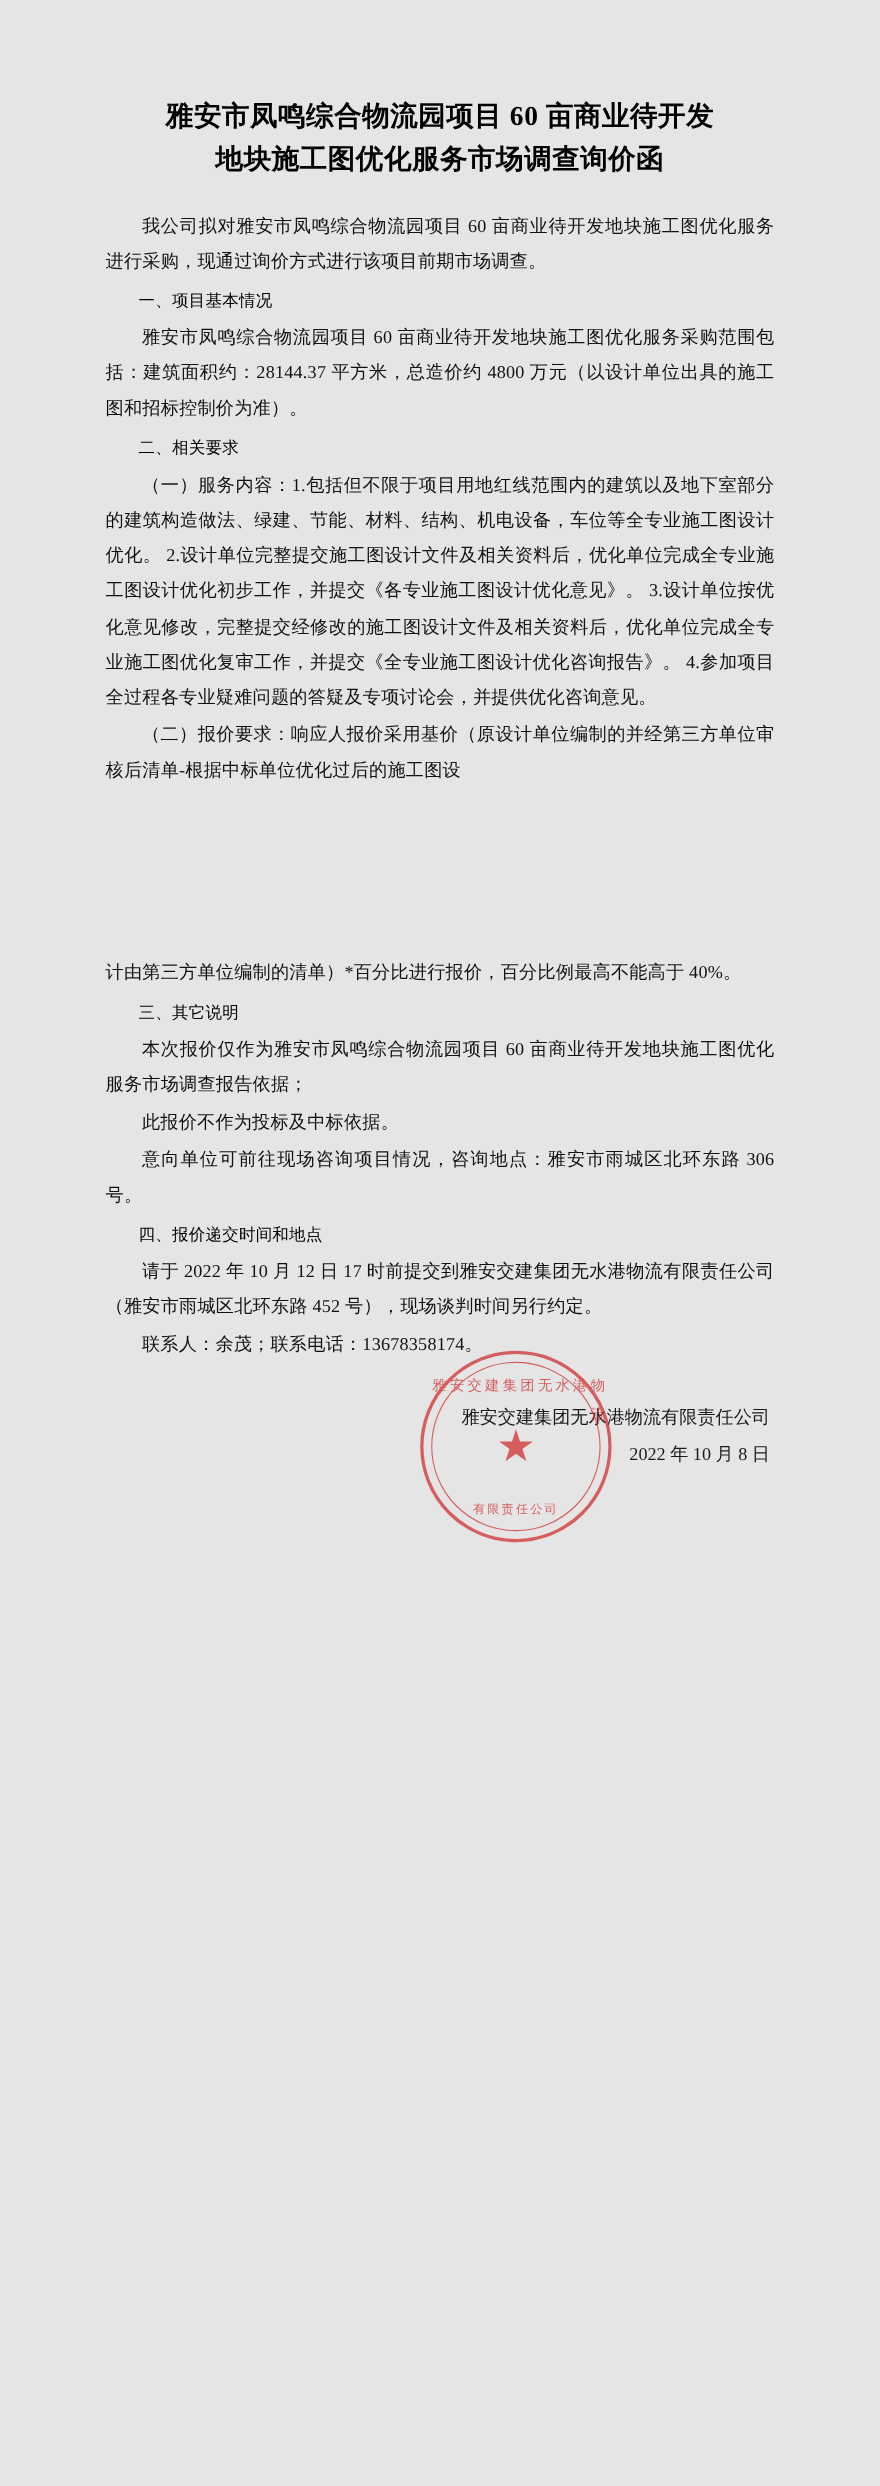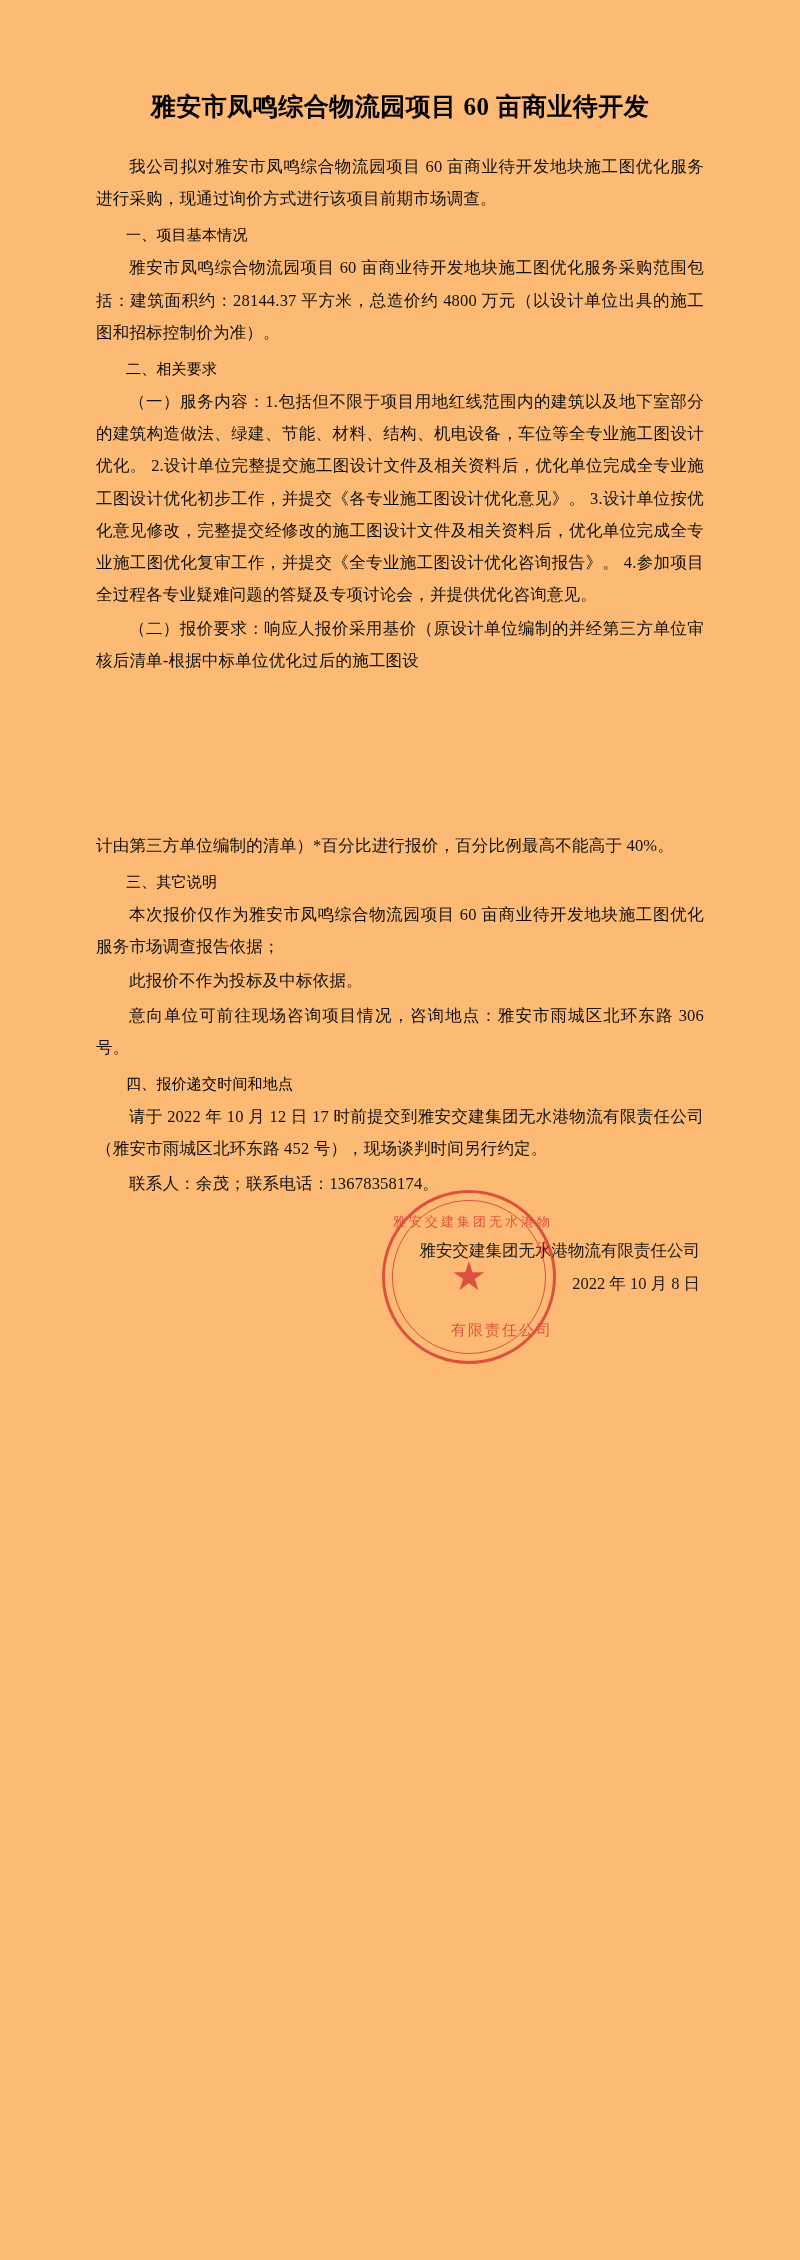--- a/index.html
+++ b/index.html
@@ -12,21 +12,21 @@
     min-height: 2260px;
     font-family: "Liberation Serif", "DejaVu Serif", serif;
     color: #1a1a1a;
   }
   .page {
     position: relative;
     width: 800px;
     min-height: 2260px;
     box-sizing: border-box;
     padding: 70px 96px 40px 96px;
-    background: #fdba74;
+    background: #e5e5e5;
   }
   .doc-title {
     text-align: center;
     font-size: 25px;
     font-weight: bold;
     line-height: 1.55;
     letter-spacing: 0.5px;
     margin: 18px 0 24px 0;
     color: #000000;
   }
@@ -107,32 +107,34 @@
     color: #d02a2a;
     font-size: 13px;
     letter-spacing: 3px;
     font-family: "Liberation Serif", serif;
   }
   .seal .seal-bottom {
     position: absolute;
     left: 0;
     right: 0;
     bottom: 16px;
+    text-align: center;
     color: #d02a2a;
-    font-size: 15px;
+    font-size: 11px;
     letter-spacing: 2px;
   }
 </style>
 </head>
 <body>
 
 <div class="page">
 
   <div class="doc-title">
     <span class="line">雅安市凤鸣综合物流园项目 60 亩商业待开发</span>
+    <span class="line">地块施工图优化服务市场调查询价函</span>
   </div>
 
   <p class="body-text">我公司拟对雅安市凤鸣综合物流园项目 60 亩商业待开发地块施工图优化服务进行采购，现通过询价方式进行该项目前期市场调查。</p>
 
   <p class="section-head">一、项目基本情况</p>
   <p class="body-text">雅安市凤鸣综合物流园项目 60 亩商业待开发地块施工图优化服务采购范围包括：建筑面积约：28144.37 平方米，总造价约 4800 万元（以设计单位出具的施工图和招标控制价为准）。</p>
 
   <p class="section-head">二、相关要求</p>
   <p class="body-text">（一）服务内容：1.包括但不限于项目用地红线范围内的建筑以及地下室部分的建筑构造做法、绿建、节能、材料、结构、机电设备，车位等全专业施工图设计优化。 2.设计单位完整提交施工图设计文件及相关资料后，优化单位完成全专业施工图设计优化初步工作，并提交《各专业施工图设计优化意见》。 3.设计单位按优化意见修改，完整提交经修改的施工图设计文件及相关资料后，优化单位完成全专业施工图优化复审工作，并提交《全专业施工图设计优化咨询报告》。 4.参加项目全过程各专业疑难问题的答疑及专项讨论会，并提供优化咨询意见。</p>
   <p class="body-text">（二）报价要求：响应人报价采用基价（原设计单位编制的并经第三方单位审核后清单-根据中标单位优化过后的施工图设</p>

